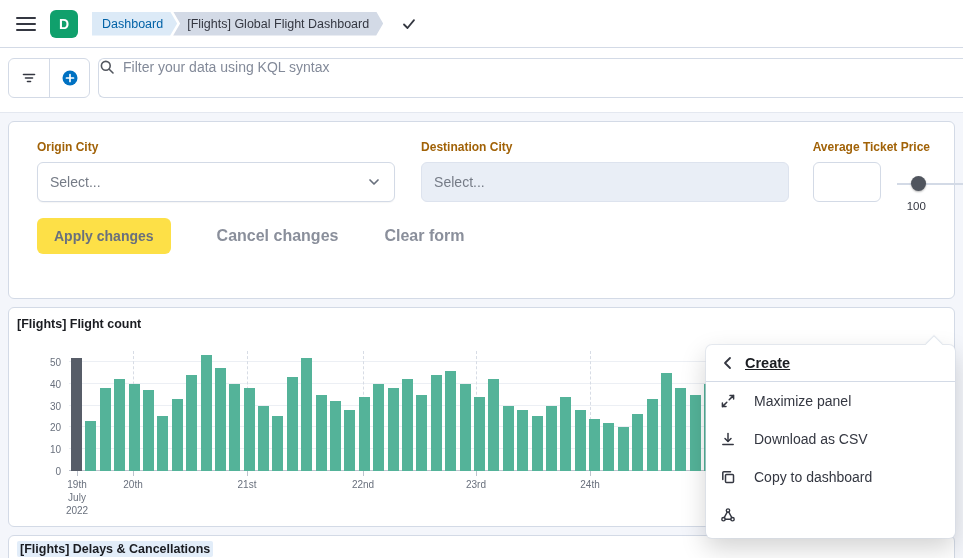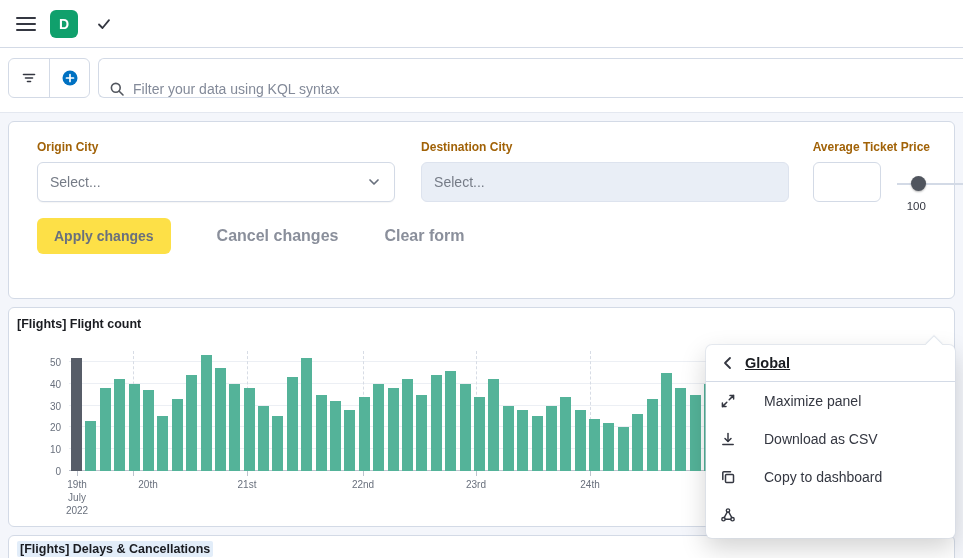--- a/index.html
+++ b/index.html
@@ -21,21 +21,21 @@
   .crumb.second { background:#D3DAE6; color:#343741; margin-left:-4px; padding-left:14px;
     clip-path:polygon(0 0, calc(100% - 7px) 0, 100% 50%, calc(100% - 7px) 100%, 0 100%, 7px 50%); }
   .saved-check { margin-left:4px; display:flex; align-items:center; cursor:pointer; }
 
   
   .query-row { background:#fff; padding:10px 0 14px 8px; display:flex; align-items:center; border-bottom:1px solid #E4E8F0; }
   .filter-group { display:flex; border:1px solid #D3DAE6; border-radius:6px; overflow:hidden; background:#fff; }
   .filter-group .cell { width:40px; height:38px; display:flex; align-items:center; justify-content:center; cursor:pointer; }
   .filter-group .cell + .cell { border-left:1px solid #D3DAE6; }
   .kql-input-wrap { margin-left:8px; flex:1; height:40px; border:1px solid #D3DAE6; border-right:none;
-    border-radius:6px 0 0 6px; background:#fff; display:flex; align-items:flex-end; padding:0 10px; }
+    border-radius:6px 0 0 6px; background:#fff; display:flex; align-items:flex-start; padding:0 0; }
   .kql-input { border:none; outline:none; flex:1; font-size:14px; color:#343741; margin-left:8px; font-family:"Liberation Sans",sans-serif; }
   .kql-input::placeholder { color:#838A99; }
 
   
   .main { padding:8px; }
   .panel { background:#fff; border:1px solid #D3DAE6; border-radius:6px; }
   .controls-panel { height:178px; padding:18px 0 0 28px; position:relative; margin-bottom:8px; }
   .controls-row { display:flex; }
   .ctl-col { }
   .ctl-label { font-size:12px; font-weight:700; color:#a16207; margin-bottom:8px; white-space:nowrap; }
@@ -79,36 +79,40 @@
   .bottom-panel { height:60px; padding:6px 0 0 8px; }
   .bottom-panel .panel-title span { background:#E2EDF9; padding:1px 3px; border-radius:2px; }
 
   
   .popover { position:absolute; left:706px; top:345px; width:249px; background:#fff; border-radius:6px;
     box-shadow:0 0 0 1px rgba(211,218,230,.55), 0 10px 26px rgba(0,0,0,.18); z-index:20; padding-bottom:4px; }
   .popover-arrow { position:absolute; top:-6px; left:222px; width:12px; height:12px; background:#fff;
     transform:rotate(45deg); box-shadow:-1px -1px 1px rgba(211,218,230,.7); }
   .popover-header { display:flex; align-items:center; gap:9px; padding:10px 14px; border-bottom:1px solid #D3DAE6; cursor:pointer; }
   .popover-title { font-size:14.5px; font-weight:700; color:#1A1C21; text-decoration:underline; }
-  .menu-item { display:flex; align-items:center; gap:28px; padding:11px 14px; font-size:14px; color:#343741; cursor:pointer; }
+  .menu-item { display:flex; align-items:center; gap:18px; padding:11px 14px; font-size:14px; color:#343741; cursor:pointer; }
   .menu-item.underlined .mi-label { text-decoration:underline; }
   .icon16 { width:16px; height:16px; flex:none; display:block; }
 </style>
 </head>
 <body>
 
 <div class="app">
 
   <div class="top-header">
     <div class="hamburger">
         <span></span>
         <span></span>
         <span></span>
       </div>
     <div class="space-avatar" style="background: rgb(16, 160, 108);">D</div>
+    <div class="crumbs">
+      <div class="crumb first">Dashboard</div>
+      <div class="crumb second">[Flights] Global Flight Dashboard</div>
+    </div>
     <div class="saved-check">
       <svg class="icon16" viewBox="0 0 16 16" fill="none" stroke="#343741" stroke-width="1.8" stroke-linecap="round" stroke-linejoin="round">
           <path d="M3 8.5 L6.5 12 L13 4.2"></path>
         </svg>
     </div>
   </div>
 
   <div class="query-row">
     <div class="filter-group">
       <div class="cell">
@@ -188,21 +192,21 @@
               <div class="hgrid" style="bottom: 87.2727px;"></div>
               <div class="hgrid" style="bottom: 109.091px;"></div>
               <div class="tickmark" style="left: 8px;"></div>
               <div class="xtick" style="left: 8px;">
                 <div>19th</div>
                 <div>July</div>
                 <div>2022</div>
               </div>
               <div class="vgrid" style="left: 64px;"></div>
               <div class="tickmark" style="left: 64px;"></div>
-              <div class="xtick" style="left: 79px;">
+              <div class="xtick" style="left: 64px;">
                 <div>20th</div>
               </div>
               <div class="vgrid" style="left: 178px;"></div>
               <div class="tickmark" style="left: 178px;"></div>
               <div class="xtick" style="left: 178px;">
                 <div>21st</div>
               </div>
               <div class="vgrid" style="left: 294px;"></div>
               <div class="tickmark" style="left: 294px;"></div>
               <div class="xtick" style="left: 294px;">
@@ -291,21 +295,21 @@
       <div class="panel-title"><span>[Flights] Delays &amp; Cancellations</span></div>
     </div>
   </div>
 
   <div class="popover">
     <div class="popover-arrow"></div>
     <div class="popover-header">
       <svg class="icon16" viewBox="0 0 16 16" fill="none" stroke="#343741" stroke-width="1.8" stroke-linecap="round" stroke-linejoin="round">
           <path d="M10 3 L5 8 L10 13"></path>
         </svg>
-      <span class="popover-title">Global</span>
+      <span class="popover-title">Create</span>
     </div>
     <div class="menu-item">
       <svg class="icon16" viewBox="0 0 16 16" fill="none" stroke="#343741" stroke-width="1.5" stroke-linecap="round" stroke-linejoin="round">
           <path d="M9.2 6.8 L13.6 2.4 M13.6 2.4 H10 M13.6 2.4 V6"></path>
           <path d="M6.8 9.2 L2.4 13.6 M2.4 13.6 H6 M2.4 13.6 V10"></path>
         </svg>
       <span class="mi-label">Maximize panel</span>
     </div>
     <div class="menu-item">
       <svg class="icon16" viewBox="0 0 16 16" fill="none" stroke="#343741" stroke-width="1.5" stroke-linecap="round" stroke-linejoin="round">

